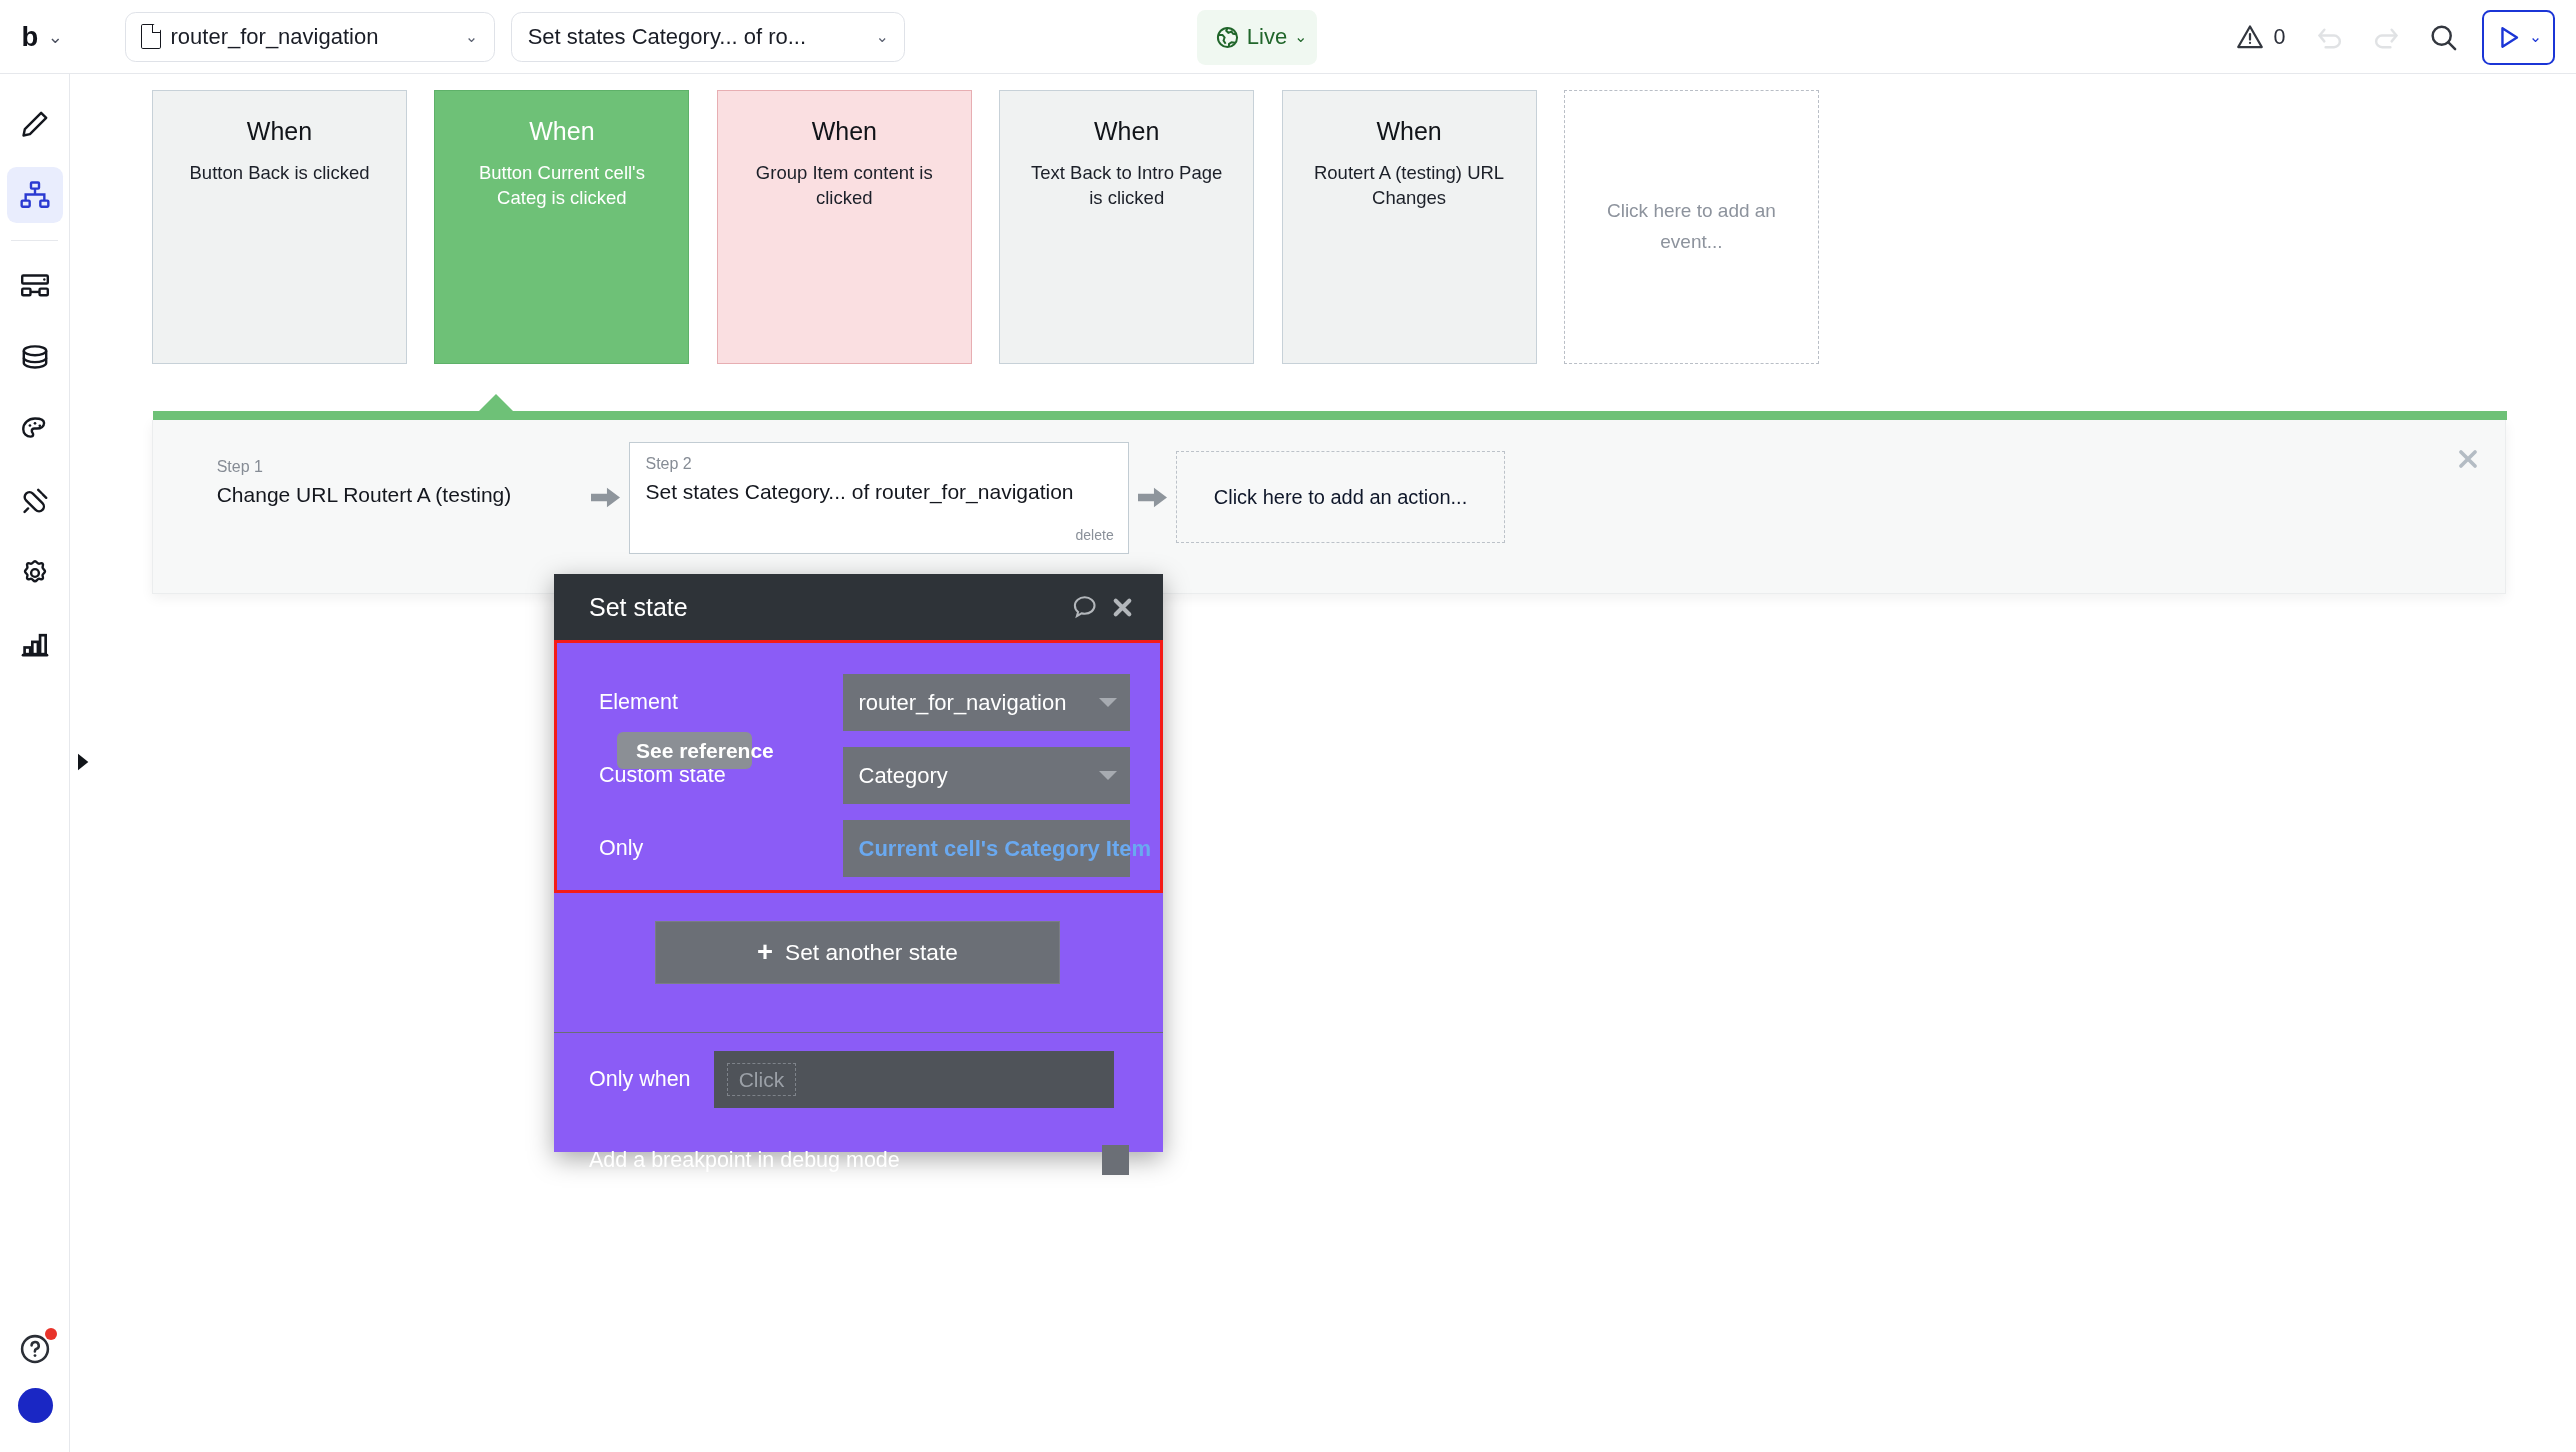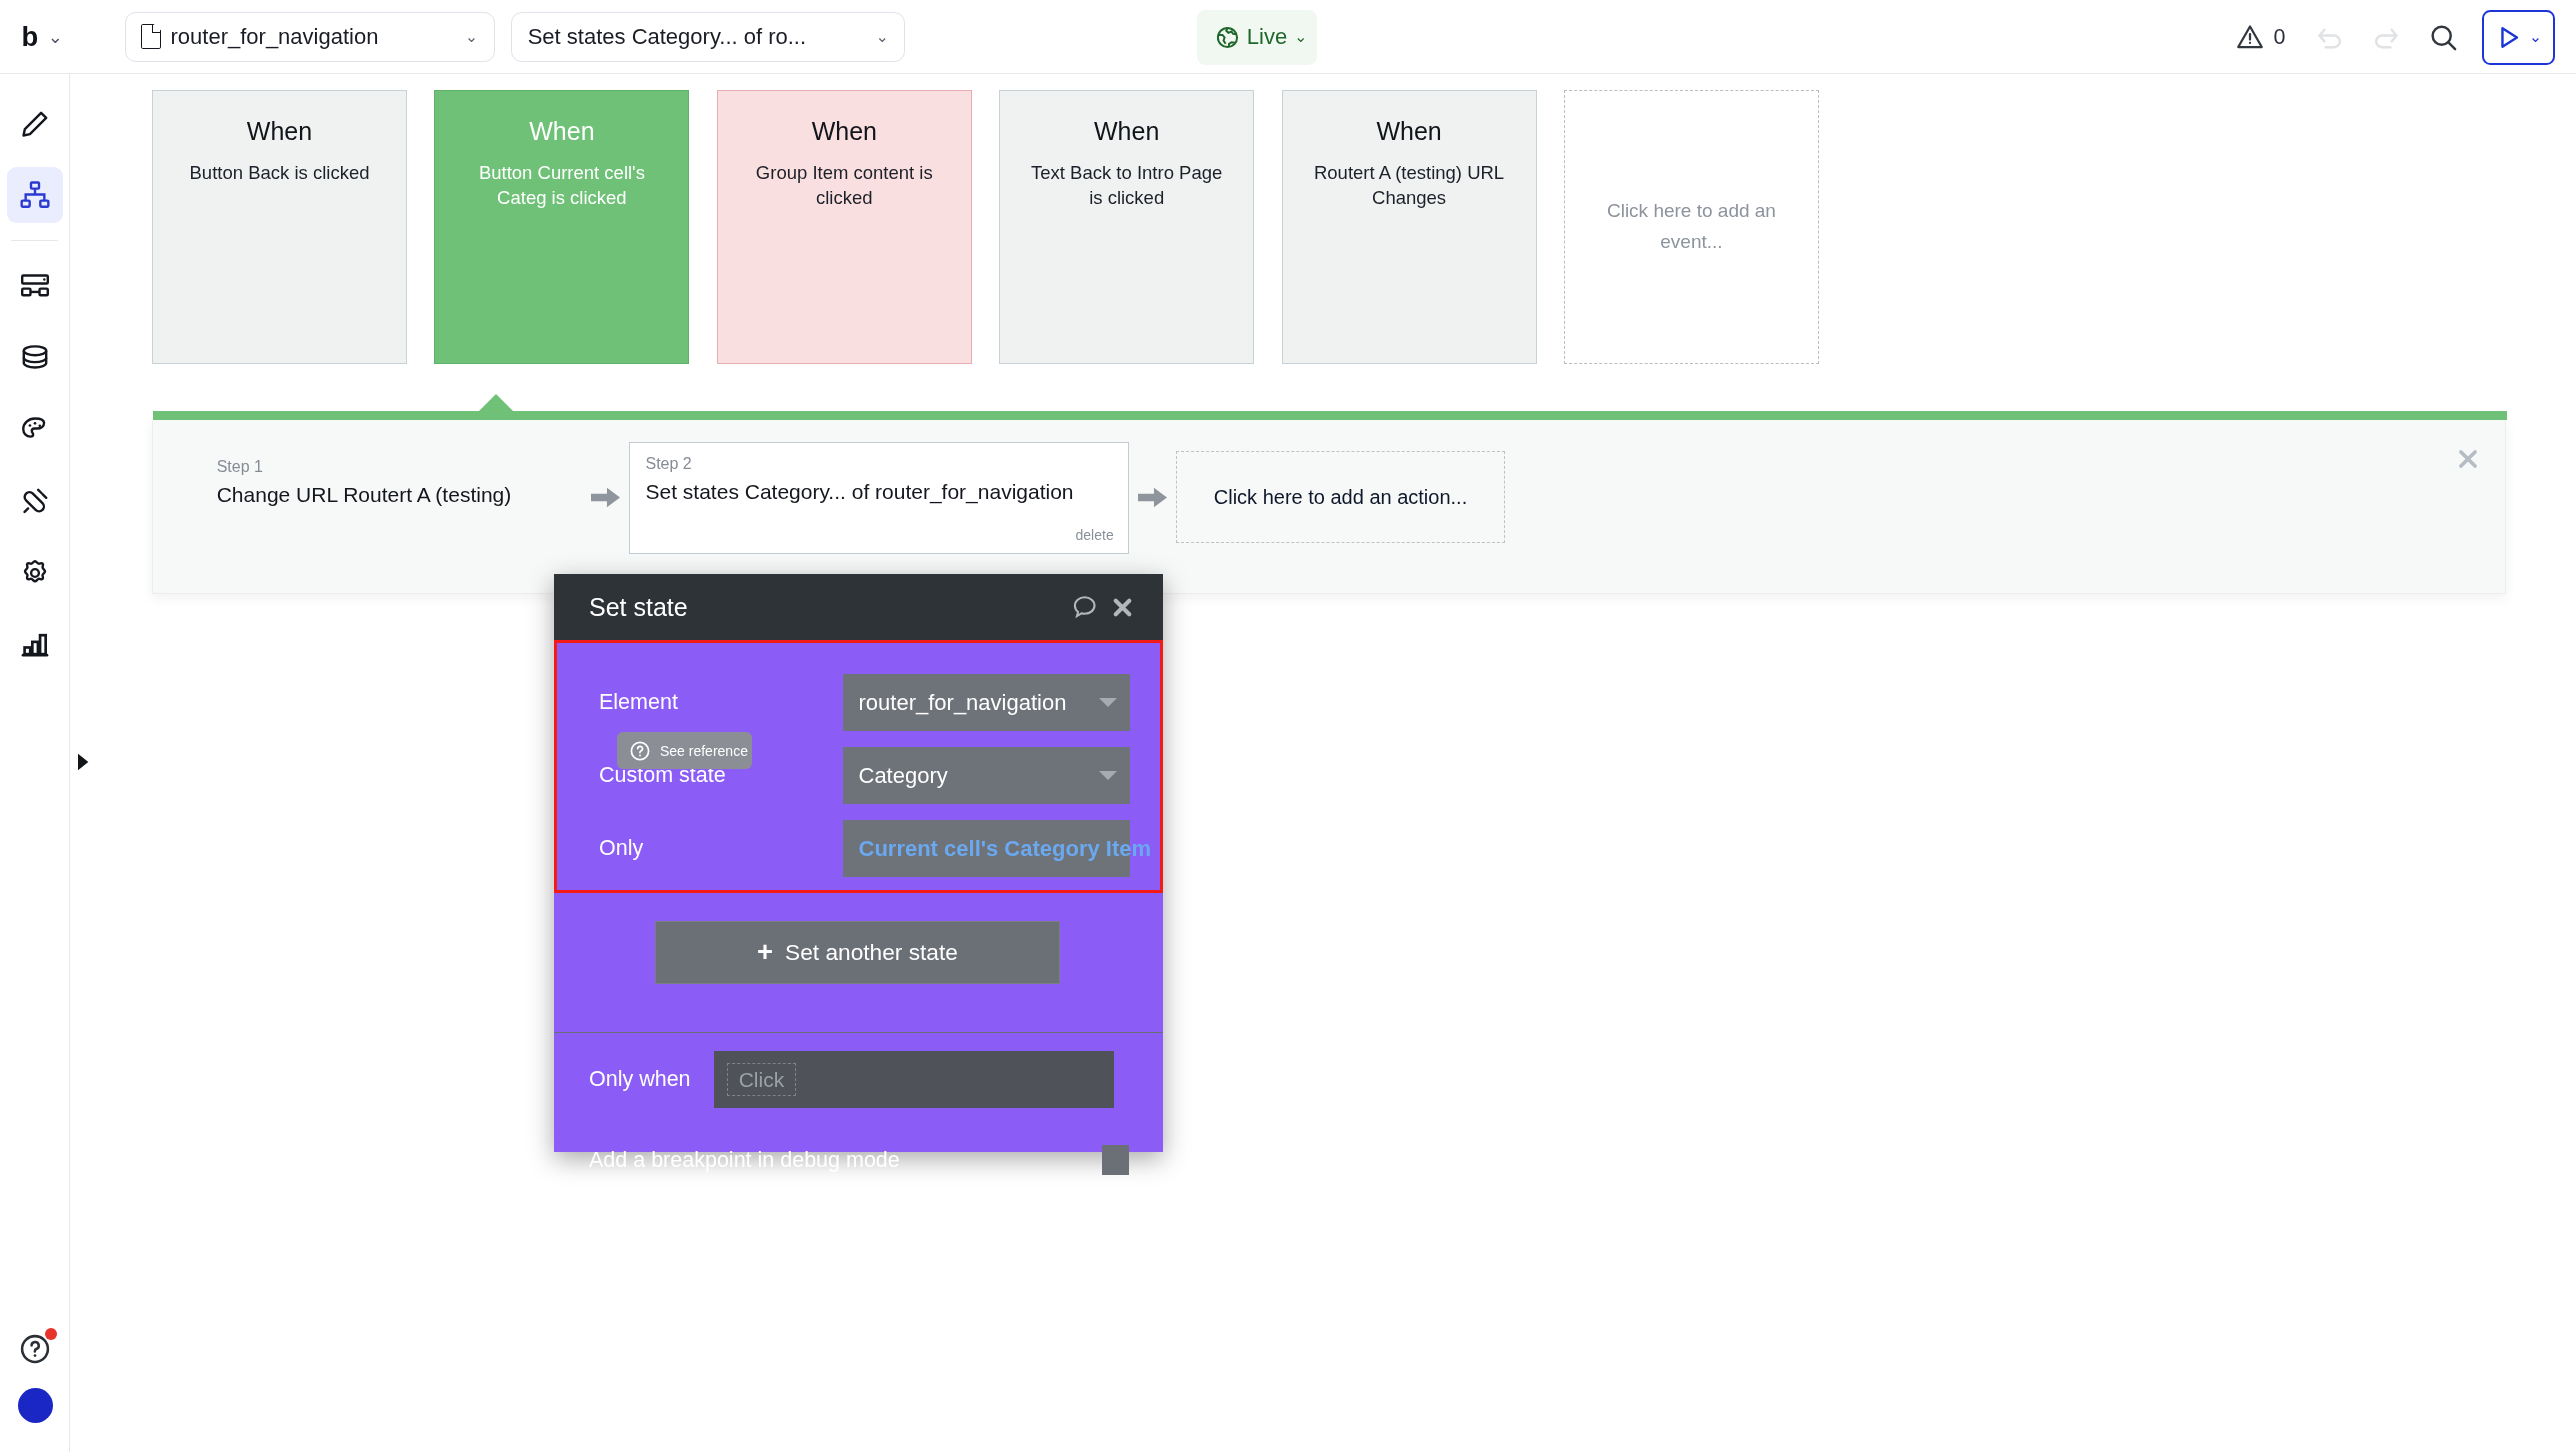--- a/index.html
+++ b/index.html
@@ -156,21 +156,21 @@
   }
   .fctrl .fv { font-size: 22px; color: #ffffff; flex: 1; white-space: nowrap; }
   .fctrl .fv.link { color: #6aa9f0; font-weight: bold; }
   .caret { width: 0; height: 0; border-left: 9px solid transparent; border-right: 9px solid transparent; border-top: 9.5px solid #a7abb1; }
 
   .tooltip {
     position: absolute; left: 617px; top: 732px; width: 135px; height: 37px;
     background: #8b8f95; border-radius: 6px; display: flex; align-items: center; gap: 8.3px;
     padding-left: 10.7px; z-index: 70;
   }
-  .tooltip .tt { font-size: 14px; color: #ffffff; white-space: nowrap; }
+  .tooltip .tt { font-size: 21px; color: #ffffff; white-space: nowrap; font-weight: bold; }
 
   .setanother {
     position: absolute; left: 101px; top: 347px; width: 405px; height: 63px;
     background: #6b6f76; border: 1.2px solid #797d84; display: flex; align-items: center;
     justify-content: center; gap: 12px; cursor: pointer;
   }
   .setanother .sa { font-size: 22.7px; color: #ffffff; }
   .plusg { font-size: 27.4px; color: #ffffff; line-height: .9; font-weight: 700; }
 
   .mdivider { position: absolute; left: 0; top: 458px; width: 609px; height: 1.2px; background: #6a6e75; }

